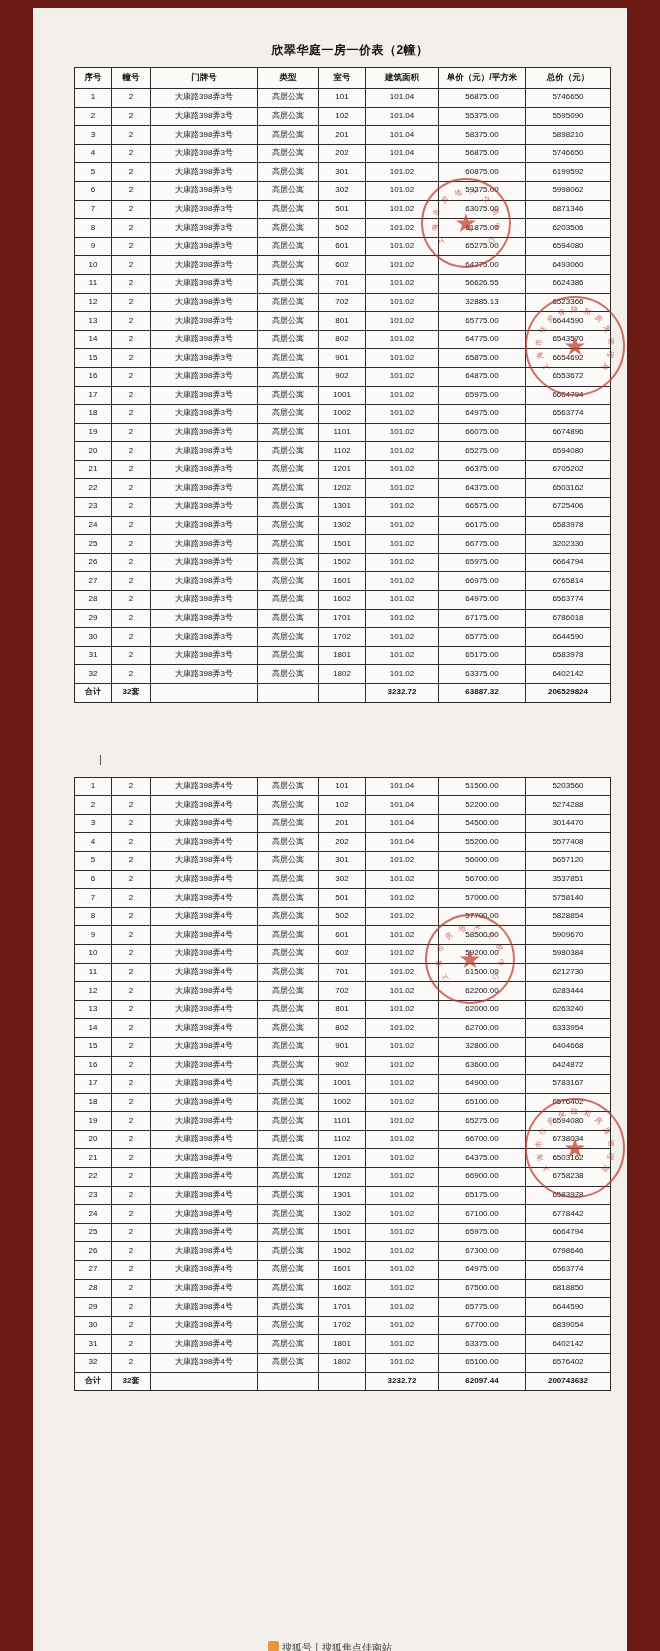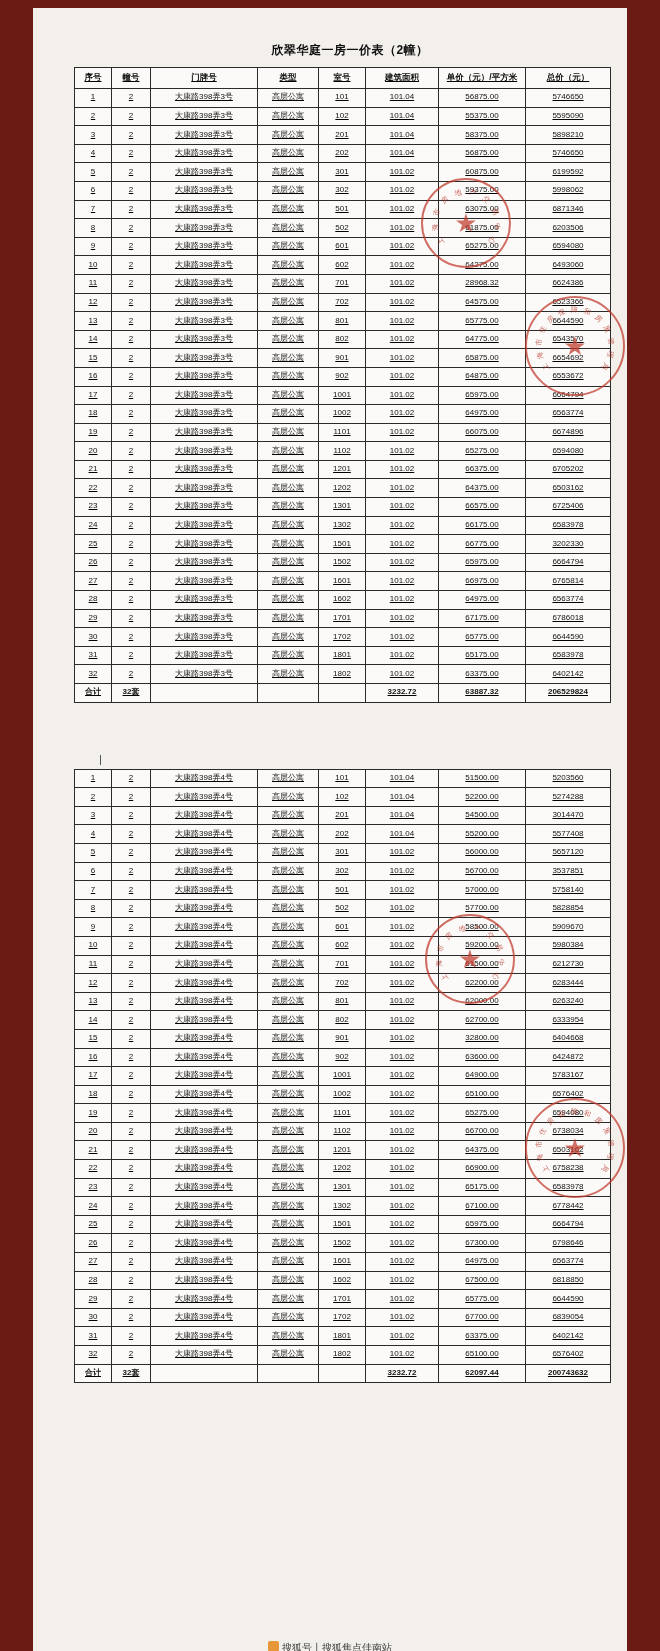--- a/index.html
+++ b/index.html
@@ -30,23 +30,22 @@
     text-align:center;
     font-size:12px;
     font-weight:bold;
     color:#111;
     letter-spacing:.5px;
     margin:0 0 8px 0;
     padding-left:40px;
   }
   .tablewrap{
     position:relative;
-    margin:0 auto;
+    margin:8px auto;
     width:512px;
-    text-decoration:underline;
   }
   table.price{
     border-collapse:collapse;
     width:512px;
     table-layout:fixed;
     background:#fbfaf8;
   }
   table.price td,table.price th{
     border:1px solid #2b2b2b;
     font-size:8px;
@@ -263,31 +262,31 @@
               <td class="col-unit">64275.00</td>
               <td class="col-total">6493060</td>
             </tr>
             <tr>
               <td class="col-idx">11</td>
               <td class="col-bldg">2</td>
               <td class="col-addr">大康路398弄3号</td>
               <td class="col-type">高层公寓</td>
               <td class="col-room">701</td>
               <td class="col-area">101.02</td>
-              <td class="col-unit">28968.32</td>
+              <td class="col-unit">56626.55</td>
               <td class="col-total">6624386</td>
             </tr>
             <tr>
               <td class="col-idx">12</td>
               <td class="col-bldg">2</td>
               <td class="col-addr">大康路398弄3号</td>
               <td class="col-type">高层公寓</td>
               <td class="col-room">702</td>
               <td class="col-area">101.02</td>
-              <td class="col-unit">64575.00</td>
+              <td class="col-unit">32885.13</td>
               <td class="col-total">6523366</td>
             </tr>
             <tr>
               <td class="col-idx">13</td>
               <td class="col-bldg">2</td>
               <td class="col-addr">大康路398弄3号</td>
               <td class="col-type">高层公寓</td>
               <td class="col-room">801</td>
               <td class="col-area">101.02</td>
               <td class="col-unit">65775.00</td>

